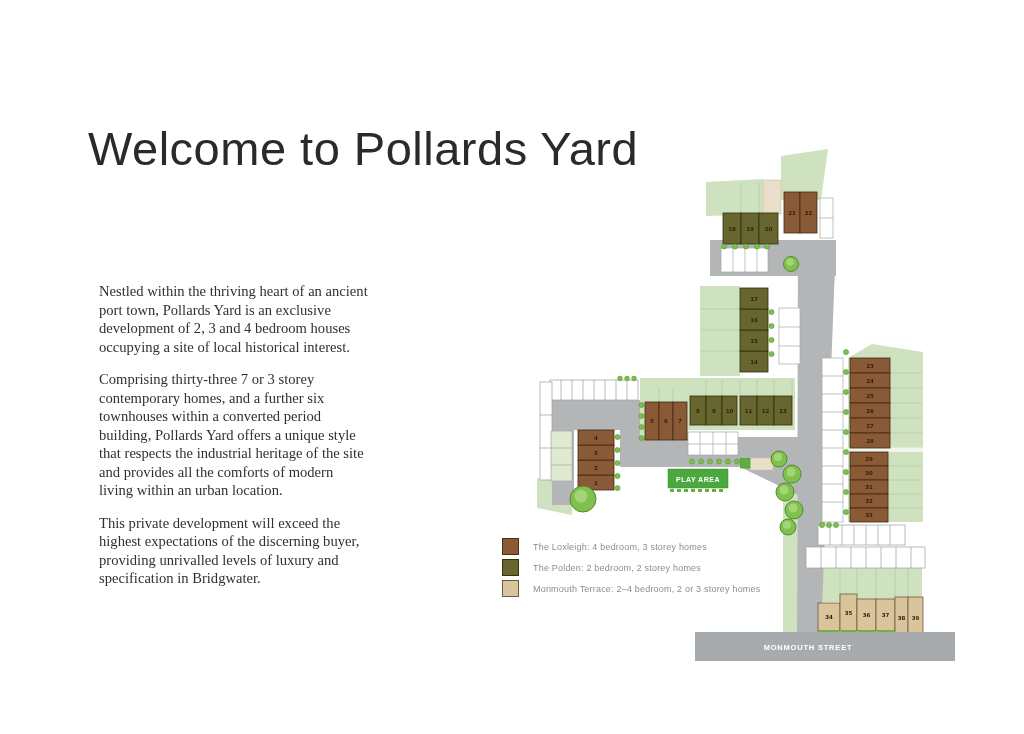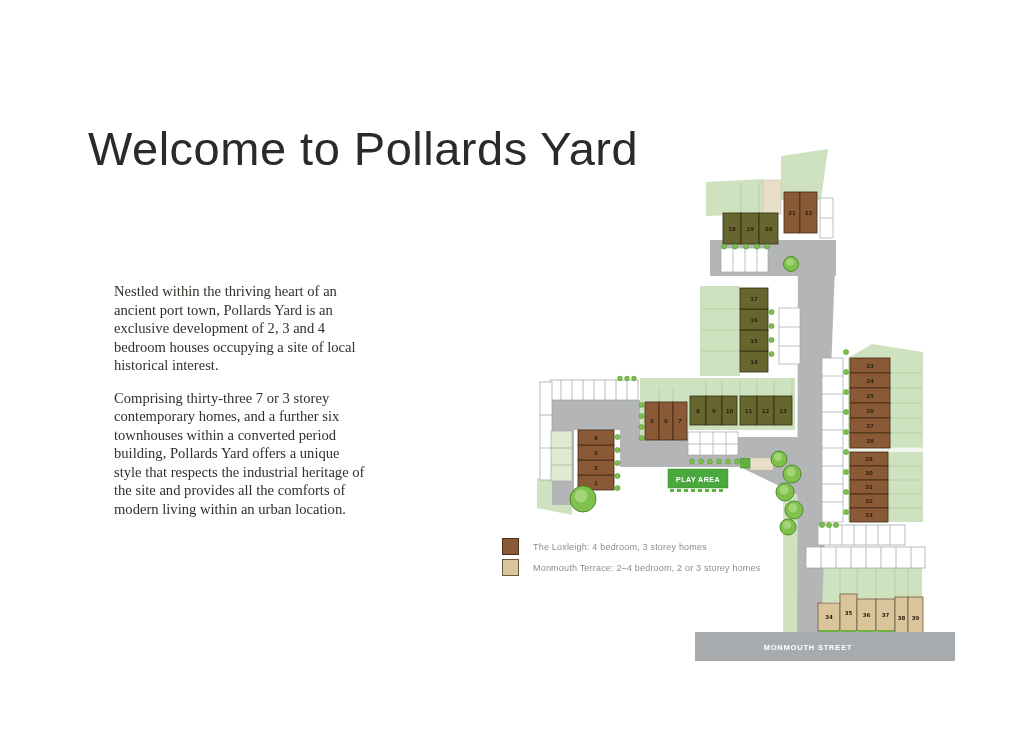--- a/index.html
+++ b/index.html
@@ -10,21 +10,21 @@
   .title{
     position:absolute;left:88px;top:90px;
     font-family:"Liberation Sans", sans-serif;
     font-size:47px;font-weight:300;letter-spacing:.5px;color:#2b2a28;white-space:nowrap;
   }
   .intro{
     position:absolute;left:98px;top:282px;width:272px;
     font-family:"Liberation Serif", serif;
     font-size:14.6px;line-height:1.27;color:#33302b;
   }
-  .intro p{margin:0 0 14px 16px;}
+  .intro p{margin:0 0 14px 1px;}
   .legend{position:absolute;left:502px;top:538px;}
   .legend-item{display:flex;align-items:center;height:17px;margin-bottom:4px;}
   .legend-swatch{width:15px;height:15px;border:1px solid #444;margin-right:14px;flex:0 0 auto;}
   .legend-label{font-size:9px;color:#8f8d8a;letter-spacing:.2px;white-space:nowrap;}
   .siteplan{position:absolute;left:530px;top:140px;width:430px;height:525px;}
   .plot-num{
     font-family:"DejaVu Sans", sans-serif;font-size:5.5px;font-weight:700;
     fill:#2e2310;text-anchor:middle;
   }
   .map-label{
@@ -33,26 +33,31 @@
   }
 </style>
 </head>
 <body>
 
 <h1 class="title">Welcome to Pollards Yard</h1>
 
 <div class="intro">
   <p>Nestled within the thriving heart of an ancient port town, Pollards Yard is an exclusive development of 2, 3 and 4 bedroom houses occupying a site of local historical interest.</p>
   <p>Comprising thirty-three 7 or 3 storey contemporary homes, and a further six townhouses within a converted period building, Pollards Yard offers a unique style that respects the industrial heritage of the site and provides all the comforts of modern living within an urban location.</p>
+  <p>This private development will exceed the highest expectations of the discerning buyer, providing unrivalled levels of luxury and specification in Bridgwater.</p>
 </div>
 
 <div class="legend">
   <div class="legend-item">
     <span class="legend-swatch" style="background: rgb(138, 90, 54); border-color: rgb(74, 48, 24);"></span>
     <span class="legend-label">The Loxleigh: 4 bedroom, 3 storey homes</span>
+  </div>
+  <div class="legend-item">
+    <span class="legend-swatch" style="background: rgb(103, 102, 46); border-color: rgb(53, 51, 15);"></span>
+    <span class="legend-label">The Polden: 2 bedroom, 2 storey homes</span>
   </div>
   <div class="legend-item">
     <span class="legend-swatch" style="background: rgb(217, 196, 156); border-color: rgb(107, 90, 64);"></span>
     <span class="legend-label">Monmouth Terrace: 2–4 bedroom, 2 or 3 storey homes</span>
   </div>
 </div>
 
 <svg class="siteplan" viewBox="530 140 430 525" xmlns="http://www.w3.org/2000/svg">
 
   <g fill="#cfe2bf">

